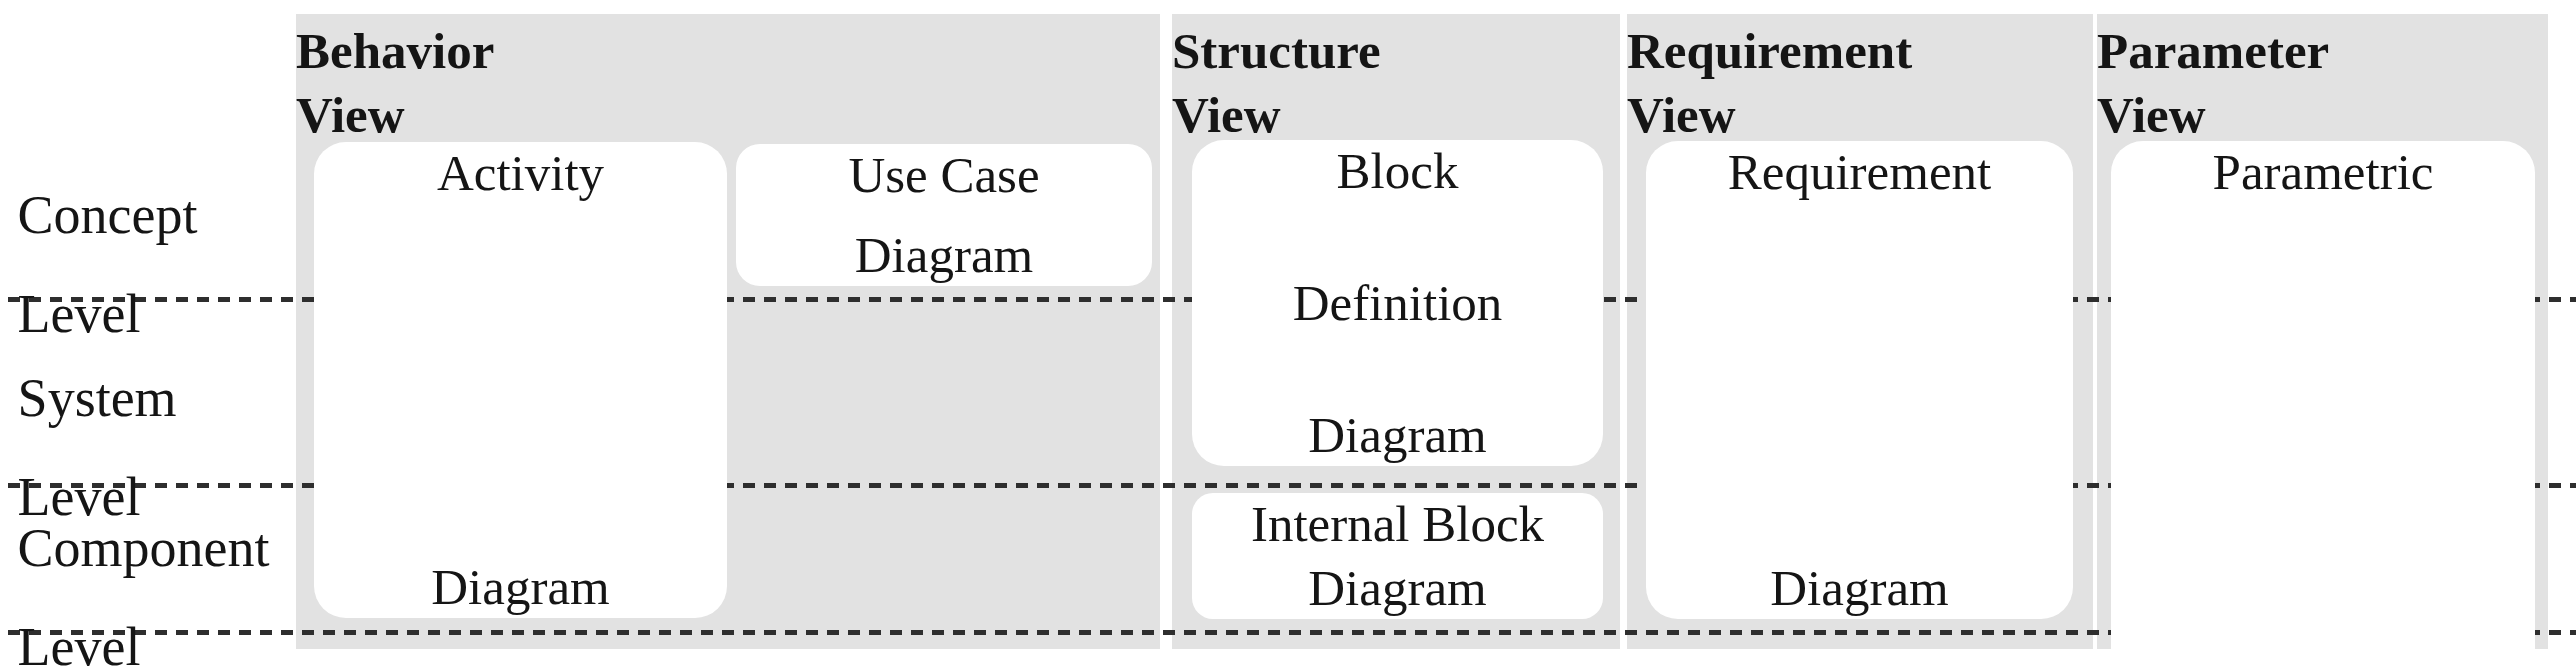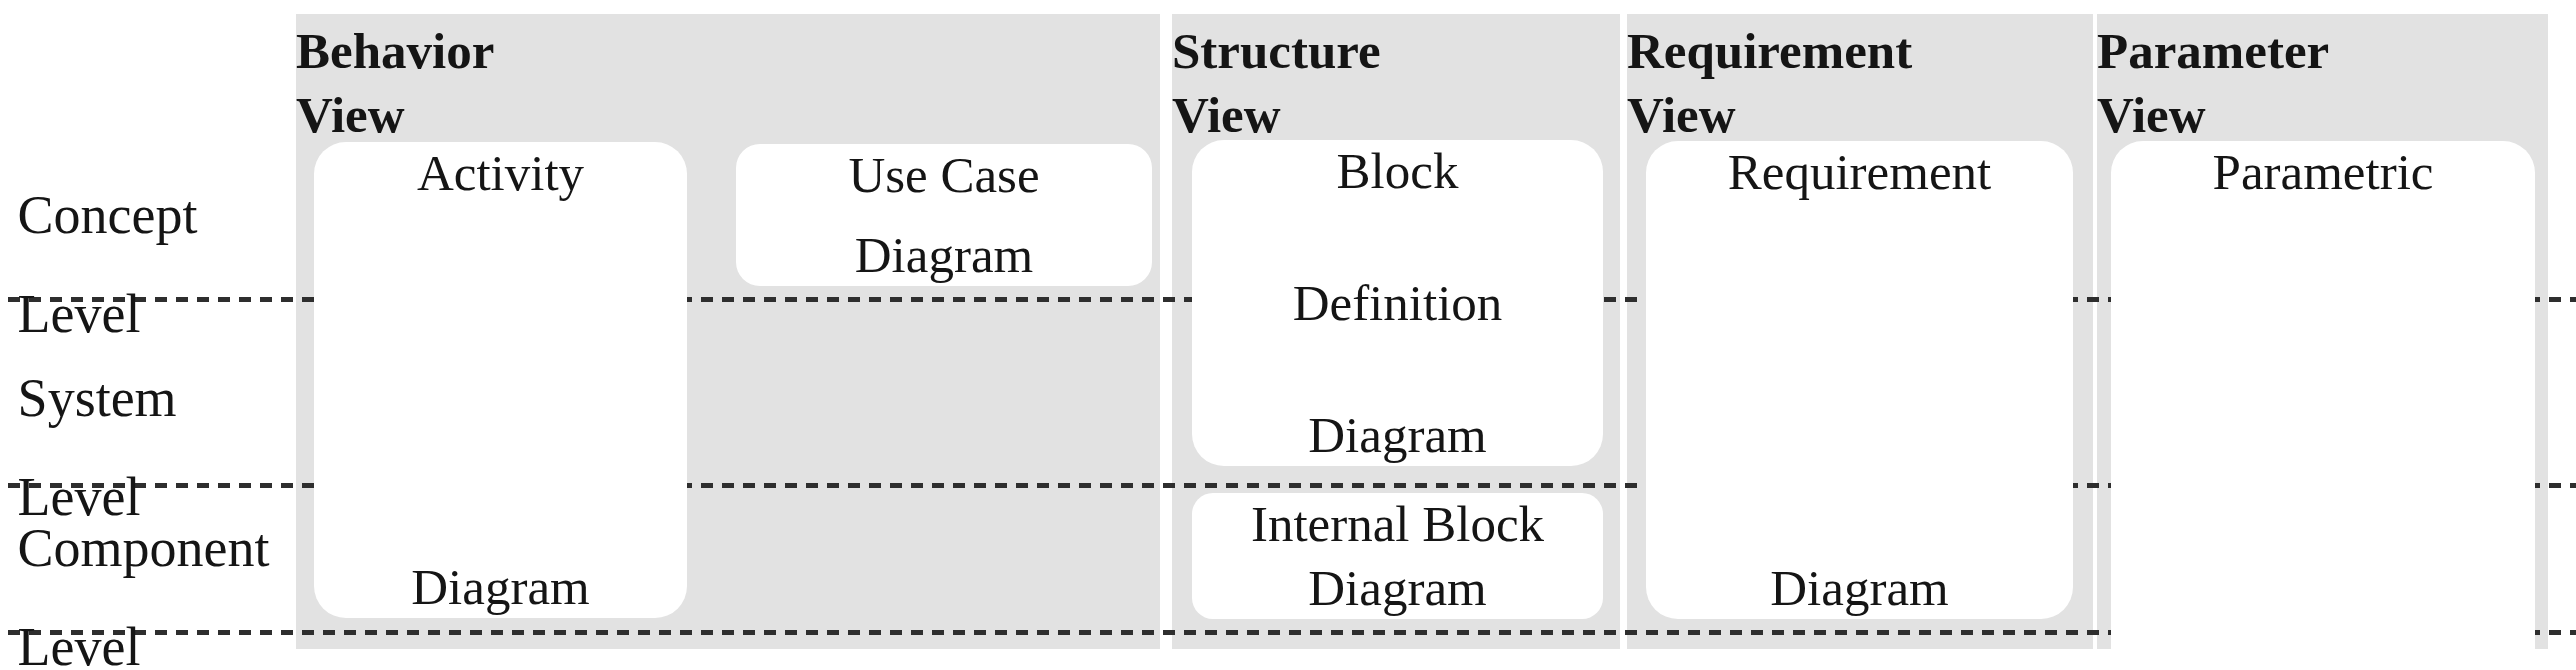--- a/index.html
+++ b/index.html
@@ -31,21 +31,21 @@
   .rowlab{position:absolute;left:17.6px;font-size:54px;line-height:62px;z-index:4;}
   .lab-concept{top:147px;}
   .lab-system{top:330px;}
   .lab-component{top:480px;}
   .rowlab span{display:block;margin-top:37px;}
   
   .box{position:absolute;background:#ffffff;border-radius:32px;z-index:3;
        display:flex;flex-direction:column;justify-content:space-between;align-items:center;
        text-align:center;font-size:51px;line-height:62px;}
   .box span{display:block;}
-  .box-activity{left:314px;top:142px;width:373px;height:476px;}
+  .box-activity{left:314px;top:142px;width:413px;height:476px;}
   .box-usecase{left:736px;top:144px;width:416px;height:142px;border-radius:24px;}
   .box-bdd{left:1192px;top:140px;width:411px;height:326px;}
   .box-ibd{left:1192px;top:493px;width:411px;height:126px;border-radius:21px;}
   .box-requirement{left:1646px;top:141px;width:427px;height:478px;}
   .box-parametric{left:2111px;top:141px;width:424px;height:606px;}
 </style>
 </head>
 <body>
 
 <div class="canvas">

